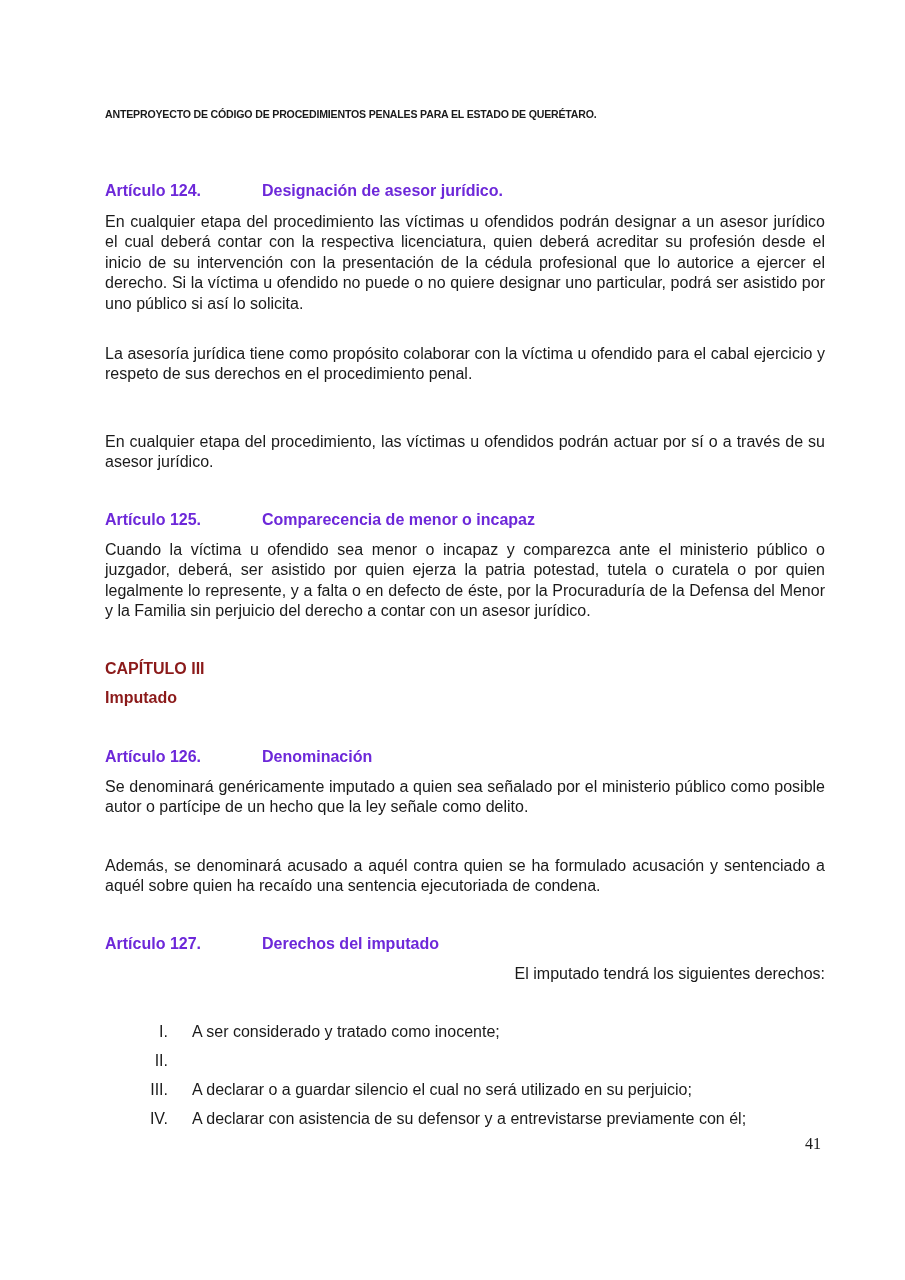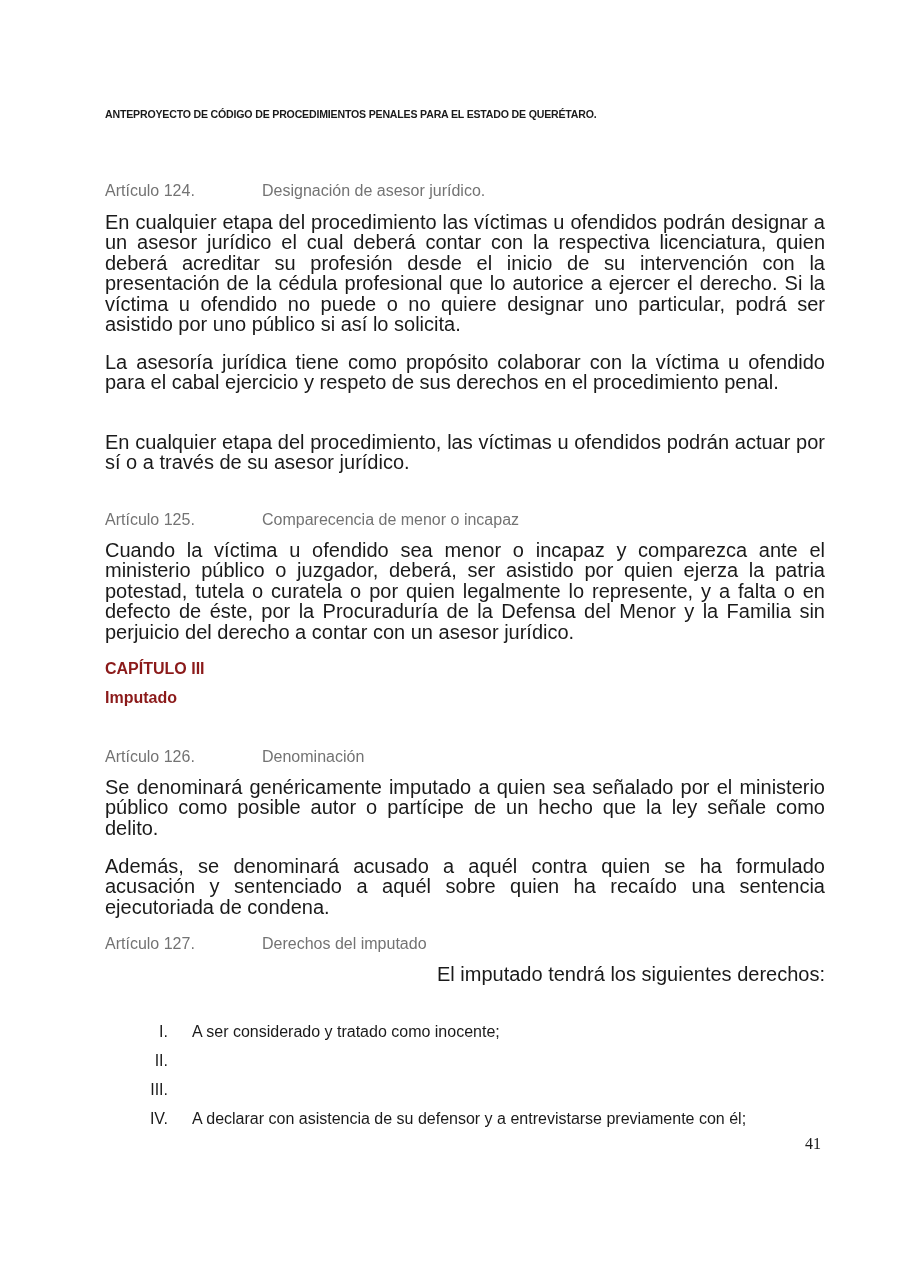--- a/index.html
+++ b/index.html
@@ -1,41 +1,41 @@
 <!DOCTYPE html>
 <html><head>
 <meta charset="utf-8">
 <style>
   html, body { margin: 0; padding: 0; background: #ffffff; }
   body { width: 905px; height: 1280px; position: relative; overflow: hidden;
          font-family: "Liberation Sans", sans-serif; color: #1a1a1a; }
   .page { position: absolute; left: 105px; top: 0; width: 720px; }
   .doc-header { position: absolute; top: 108px; left: 0; font-size: 11.5px; font-weight: bold;
                 letter-spacing: -0.2px; transform: scaleX(0.92); transform-origin: left; white-space: nowrap; }
-  .art-heading { position: absolute; left: 0; font-size: 16px; font-weight: normal; color: #737373; white-space: nowrap; }
+  .art-heading { position: absolute; left: 0; font-size: 16px; font-weight: bold; color: #6d28d9; white-space: nowrap; }
   .art-heading .num { display: inline-block; width: 157px; }
-  .para { position: absolute; left: 0; width: 720px; font-size: 20px; line-height: 20.4px; text-align: justify; }
+  .para { position: absolute; left: 0; width: 720px; font-size: 16px; line-height: 20.4px; text-align: justify; }
   .para.last-left { text-align: right; }
   .chapter { position: absolute; left: 0; width: 720px; text-align: left; font-size: 16px; font-weight: bold; color: #8b1a1a; }
   .list-item { position: absolute; left: 0; width: 720px; font-size: 16px; }
   .list-item .roman { display: inline-block; width: 63px; text-align: right; }
   .list-item .text { position: absolute; left: 87px; white-space: nowrap; }
   .page-number { position: absolute; right: 84px; top: 1135px; font-family: "Liberation Serif", serif; font-size: 16px; margin-left: 16px; }
 </style>
 </head>
 <body>
 
 <div class="page">
   <div class="doc-header">ANTEPROYECTO DE CÓDIGO DE PROCEDIMIENTOS PENALES PARA EL ESTADO DE QUERÉTARO.</div>
 
   <div class="art-heading" style="top:182px">
     <span class="num">Artículo 124.</span><span>Designación de asesor jurídico.</span>
   </div>
   <div class="para" style="top:212px">En cualquier etapa del procedimiento las víctimas u ofendidos podrán designar a un asesor jurídico el cual deberá contar con la respectiva licenciatura, quien deberá acreditar su profesión desde el inicio de su intervención con la presentación de la  cédula profesional que lo autorice a ejercer el derecho. Si la víctima u ofendido no puede o no quiere designar uno particular, podrá ser asistido por uno público si así lo solicita.</div>
-  <div class="para" style="top:352px">La asesoría jurídica tiene como propósito colaborar con la víctima u ofendido para el cabal ejercicio y respeto de sus derechos en el procedimiento penal.</div>
+  <div class="para" style="top:344px">La asesoría jurídica tiene como propósito colaborar con la víctima u ofendido para el cabal ejercicio y respeto de sus derechos en el procedimiento penal.</div>
   <div class="para" style="top:432px">En cualquier etapa del procedimiento, las víctimas u ofendidos podrán actuar por sí o a través de su asesor jurídico.</div>
 
   <div class="art-heading" style="top:511px">
     <span class="num">Artículo 125.</span><span>Comparecencia de menor o incapaz</span>
   </div>
   <div class="para" style="top:540px">Cuando la víctima u ofendido sea menor o incapaz y comparezca ante el ministerio público o juzgador, deberá, ser asistido por quien ejerza la patria potestad, tutela o curatela o por quien legalmente  lo represente, y a falta o en defecto de éste, por la Procuraduría de la Defensa del Menor y la Familia  sin perjuicio del derecho a contar con un asesor jurídico.</div>
 
   <div class="chapter" style="top:660px">CAPÍTULO III</div>
   <div class="chapter" style="top:689px">Imputado</div>
 
@@ -52,20 +52,21 @@
 
   <div class="list-item" style="top:1023px">
     <span class="roman">I.</span>
     <span class="text">A ser considerado y tratado como inocente;</span>
   </div>
   <div class="list-item" style="top:1052px">
     <span class="roman">II.</span>
   </div>
   <div class="list-item" style="top:1081px">
     <span class="roman">III.</span>
+    <span class="text">A declarar o a guardar silencio el cual no será utilizado en su perjuicio;</span>
   </div>
   <div class="list-item" style="top:1110px">
     <span class="roman">IV.</span>
     <span class="text">A declarar con asistencia de su defensor y a entrevistarse previamente con él;</span>
   </div>
 </div>
 
 <div class="page-number">41</div>
 
 </body></html>

